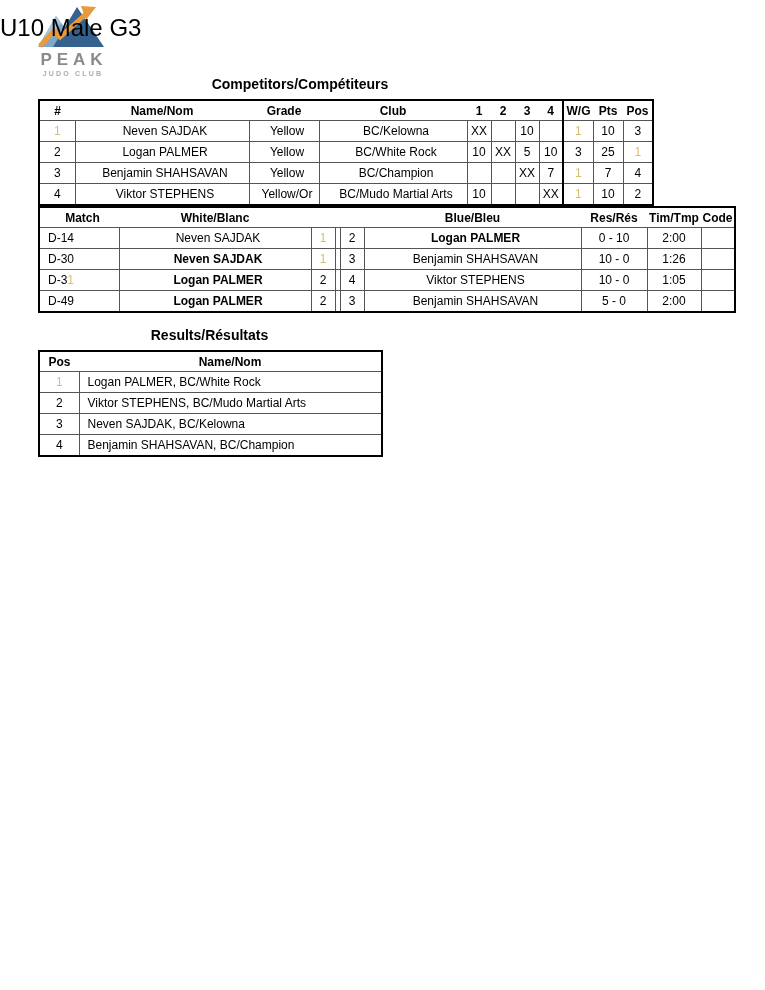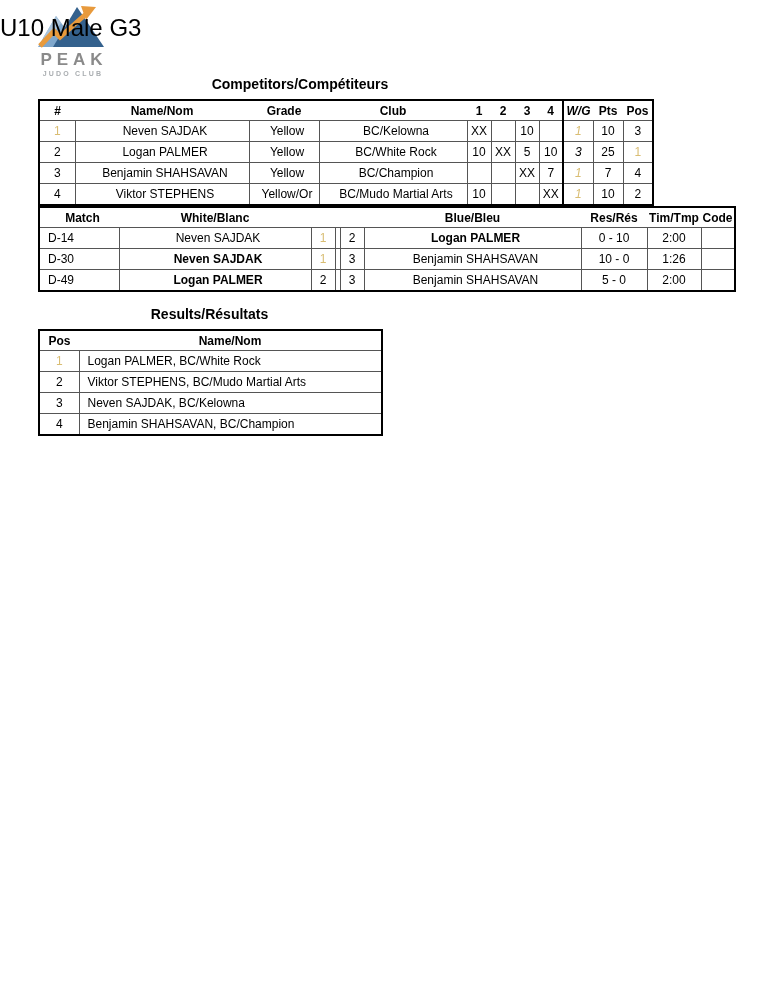--- a/index.html
+++ b/index.html
@@ -22,21 +22,21 @@
   
   table { border-collapse: collapse; table-layout: fixed; }
   .tbl { border: 2px solid #000; margin-left: 38px; }
   .tbl th { border: none; border-bottom: 1px solid #555; height: 19px; font-size: 12px; font-weight: bold; padding: 0; text-align: center; overflow: hidden; white-space: nowrap; }
   .tbl td { border: 1px solid #555; height: 20px; font-size: 12px; padding: 0; text-align: center; overflow: hidden; white-space: nowrap; vertical-align: middle; }
   .comp-tbl { width: 614px; }
   .match-tbl { width: 696px; padding-left: 12px; }
   .res-tbl { width: 343px; }
   .l { text-align: right; padding-left: 6px !important; margin-left: 40px; }
   .mid-pad { text-align: left !important; padding-left: 8px !important; }
-  .thick { border-left: 2px solid #000 !important; font-style: italic; }
+  .thick { border-left: 2px solid #000 !important; }
   .tan { color: #D9BD73; }
   .bold { font-weight: bold; }
 </style>
 </head>
 <body>
 
 <div class="sheet">
 
   <div class="hdr">
     <div class="logo">
@@ -179,20 +179,31 @@
       <td class="l"><span class="bold">Neven SAJDAK</span></td>
       <td><span class="tan">1</span></td>
       <td></td>
       <td><span class="">3</span></td>
       <td class="l"><span class="">Benjamin SHAHSAVAN</span></td>
       <td>10 - 0</td>
       <td>1:26</td>
       <td></td>
     </tr>
     <tr>
+      <td class="mid-pad"><span>D-3</span><span class="tan">1</span></td>
+      <td class="l"><span class="bold">Logan PALMER</span></td>
+      <td><span class="">2</span></td>
+      <td></td>
+      <td><span class="">4</span></td>
+      <td class="l"><span class="">Viktor STEPHENS</span></td>
+      <td>10 - 0</td>
+      <td>1:05</td>
+      <td></td>
+    </tr>
+    <tr>
       <td class="mid-pad"><span>D-49</span><span class="tan"></span></td>
       <td class="l"><span class="bold">Logan PALMER</span></td>
       <td><span class="">2</span></td>
       <td></td>
       <td><span class="">3</span></td>
       <td class="l"><span class="">Benjamin SHAHSAVAN</span></td>
       <td>5 - 0</td>
       <td>2:00</td>
       <td></td>
     </tr>

